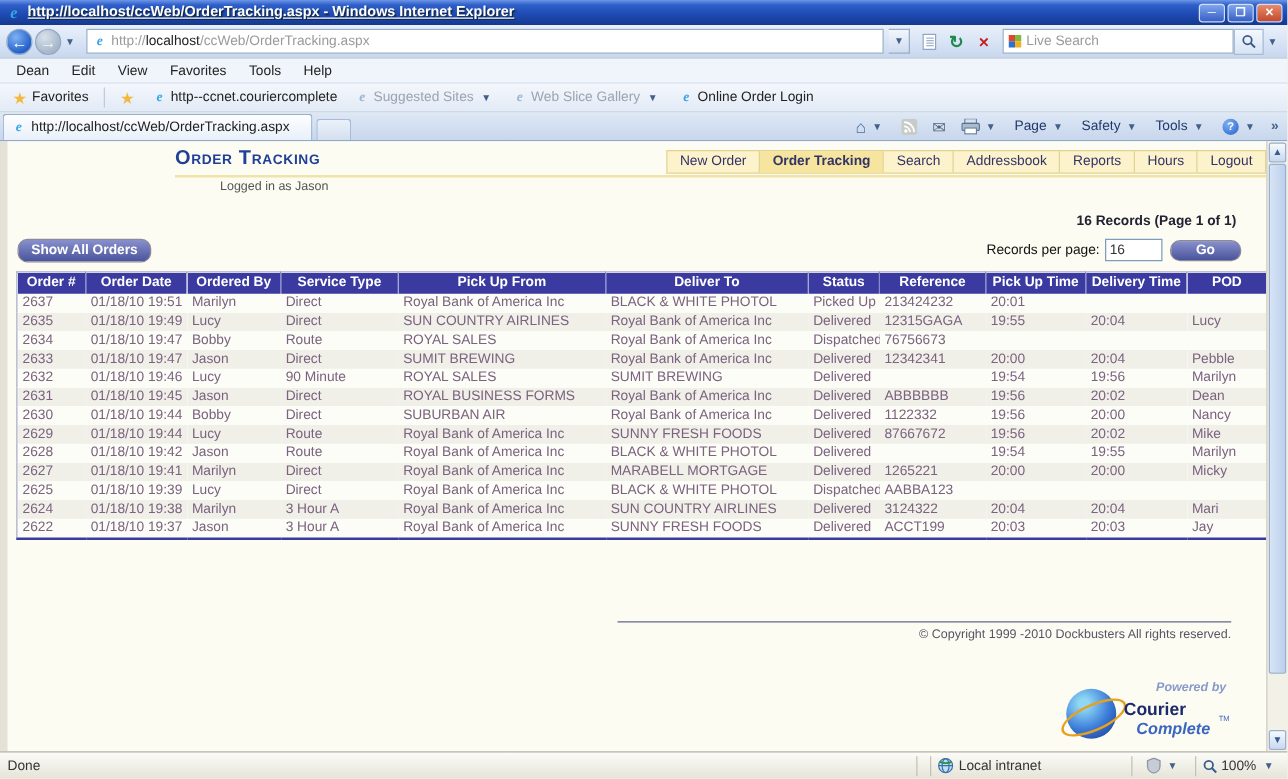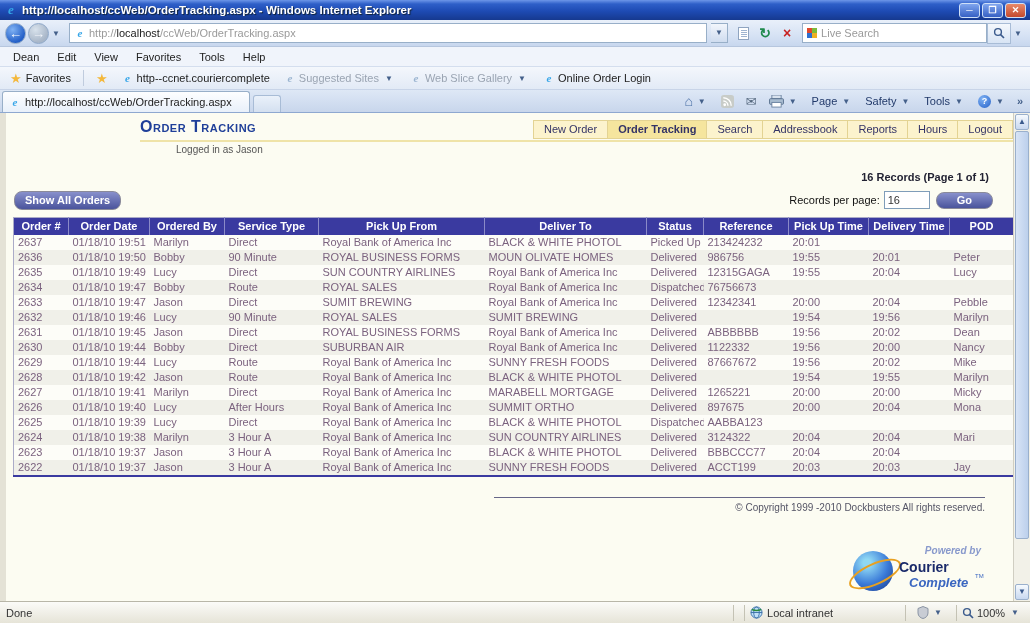--- a/index.html
+++ b/index.html
@@ -4,21 +4,21 @@
 <style>
   * { box-sizing: border-box; margin: 0; padding: 0; }
   html,body { width:1030px; height:623px; overflow:hidden; }
   body { font-family:"Liberation Sans", sans-serif; font-size:11px; background:#ECEAE0; position:relative; }
 
   
   .titlebar { position:absolute; top:0; left:0; right:0; height:20px;
     background:linear-gradient(180deg,#6D96E8 0%,#2E5FC8 20%,#1E4BB4 55%,#16398F 100%);
     display:flex; align-items:center; padding:0 4px; color:#fff; }
   .titlebar .ttext { font-weight:bold; font-size:11.5px; text-shadow:1px 1px 1px #123; margin-left:4px; flex:1;
-    white-space:nowrap; overflow:hidden; }
+    white-space:nowrap; overflow:hidden;text-decoration:underline; }
   .eicon { display:inline-block; width:14px; height:14px; text-align:center; line-height:14px;
     color:#35A5E8; font-weight:bold; font-style:italic; font-size:13px; font-family:"Liberation Serif",serif; }
   .eicon.small { width:12px; height:12px; font-size:11px; line-height:12px; }
   .winbtns { display:flex; gap:2px; }
   .winbtn { width:21px; height:15px; border-radius:3px; border:1px solid #CFE0F8;
     background:linear-gradient(180deg,#7FA5EE,#3660C4); color:#fff; font-size:9px; line-height:13px;
     text-align:center; font-weight:bold; }
   .winbtn.close { background:linear-gradient(180deg,#E88A6A,#C4492E); }
 
   
@@ -361,33 +361,20 @@
             <td>Direct</td>
             <td>Royal Bank of America Inc</td>
             <td>BLACK &amp; WHITE PHOTOL</td>
             <td>Picked Up</td>
             <td>213424232</td>
             <td>20:01</td>
             <td></td>
             <td></td>
           </tr>
           <tr>
-            <td>2636</td>
-            <td>01/18/10 19:50</td>
-            <td>Bobby</td>
-            <td>90 Minute</td>
-            <td>ROYAL BUSINESS FORMS</td>
-            <td>MOUN OLIVATE HOMES</td>
-            <td>Delivered</td>
-            <td>986756</td>
-            <td>19:55</td>
-            <td>20:01</td>
-            <td>Peter</td>
-          </tr>
-          <tr>
             <td>2635</td>
             <td>01/18/10 19:49</td>
             <td>Lucy</td>
             <td>Direct</td>
             <td>SUN COUNTRY AIRLINES</td>
             <td>Royal Bank of America Inc</td>
             <td>Delivered</td>
             <td>12315GAGA</td>
             <td>19:55</td>
             <td>20:04</td>
@@ -491,33 +478,20 @@
             <td>Direct</td>
             <td>Royal Bank of America Inc</td>
             <td>MARABELL MORTGAGE</td>
             <td>Delivered</td>
             <td>1265221</td>
             <td>20:00</td>
             <td>20:00</td>
             <td>Micky</td>
           </tr>
           <tr>
-            <td>2626</td>
-            <td>01/18/10 19:40</td>
-            <td>Lucy</td>
-            <td>After Hours</td>
-            <td>Royal Bank of America Inc</td>
-            <td>SUMMIT ORTHO</td>
-            <td>Delivered</td>
-            <td>897675</td>
-            <td>20:00</td>
-            <td>20:04</td>
-            <td>Mona</td>
-          </tr>
-          <tr>
             <td>2625</td>
             <td>01/18/10 19:39</td>
             <td>Lucy</td>
             <td>Direct</td>
             <td>Royal Bank of America Inc</td>
             <td>BLACK &amp; WHITE PHOTOL</td>
             <td>Dispatched</td>
             <td>AABBA123</td>
             <td></td>
             <td></td>
@@ -528,33 +502,20 @@
             <td>01/18/10 19:38</td>
             <td>Marilyn</td>
             <td>3 Hour A</td>
             <td>Royal Bank of America Inc</td>
             <td>SUN COUNTRY AIRLINES</td>
             <td>Delivered</td>
             <td>3124322</td>
             <td>20:04</td>
             <td>20:04</td>
             <td>Mari</td>
-          </tr>
-          <tr>
-            <td>2623</td>
-            <td>01/18/10 19:37</td>
-            <td>Jason</td>
-            <td>3 Hour A</td>
-            <td>Royal Bank of America Inc</td>
-            <td>BLACK &amp; WHITE PHOTOL</td>
-            <td>Delivered</td>
-            <td>BBBCCC77</td>
-            <td>20:04</td>
-            <td>20:04</td>
-            <td></td>
           </tr>
           <tr>
             <td>2622</td>
             <td>01/18/10 19:37</td>
             <td>Jason</td>
             <td>3 Hour A</td>
             <td>Royal Bank of America Inc</td>
             <td>SUNNY FRESH FOODS</td>
             <td>Delivered</td>
             <td>ACCT199</td>

